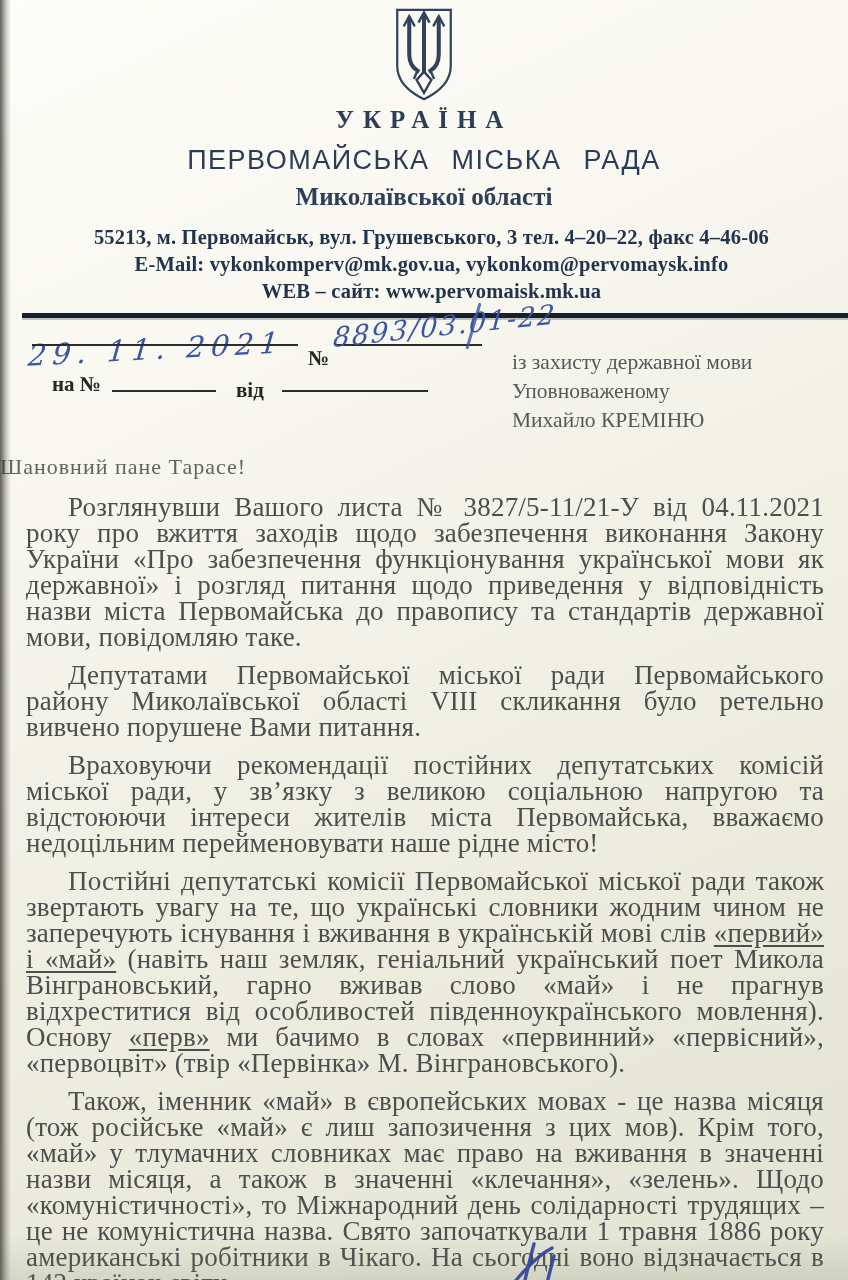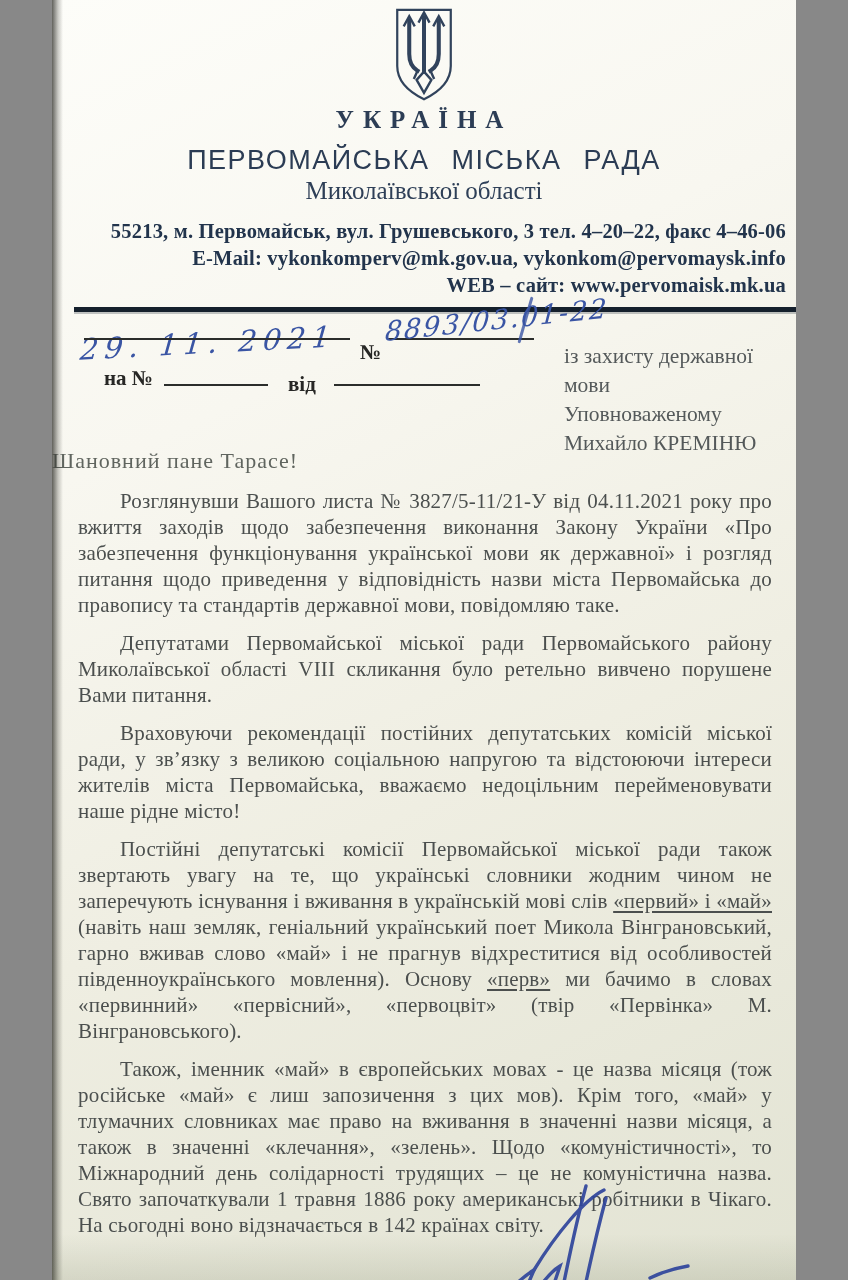--- a/index.html
+++ b/index.html
@@ -1,18 +1,18 @@
 <!DOCTYPE html>
 <html><head>
 <meta charset="utf-8">
 <style>
   html,body{margin:0;padding:0;background:#888;}
   .paper{
     position:relative;
-    width:744px;height:1280px;
+    width:848px;height:1280px;
     margin:0 auto;
     overflow:hidden;
     background:linear-gradient(155deg,#fdfdf9 0%,#f8f7f0 30%,#efeee2 60%,#e2e3d3 100%);
     font-family:"Liberation Serif", serif;
     color:#4b4f4e;
   }
   .scan-edge{
     position:absolute;left:0;top:0;bottom:0;width:11px;
     background:linear-gradient(to right,rgba(46,46,40,.75),rgba(46,46,40,.25) 55%,rgba(46,46,40,0));
     pointer-events:none;
@@ -30,26 +30,26 @@
     color:#2c3d55;
   }
   .org-name{
     margin-top:11px;
     font-family:"Liberation Sans", sans-serif;
     font-size:27px;font-weight:normal;
     letter-spacing:1.5px;word-spacing:13px;
     color:#2b3c54;
   }
   .org-region{
-    margin-top:1px;
-    font-size:25px;font-weight:normal;
+    margin-top:7px;
+    font-size:25px;font-weight:bold;
     color:#2e3f57;
   }
   .contact{
-    text-align:right;
+    text-align:center;
     margin:13px 10px 0 25px;
     font-size:20.5px;font-weight:bold;line-height:27px;
     color:#22344c;
     letter-spacing:.2px;
   }
   .rule{
     margin:8px 0 0 22px;height:5px;
     background:#15202c;
     box-shadow:0 2px 0 rgba(21,32,44,.25);
   }
@@ -83,21 +83,21 @@
     font-size:21.5px; line-height:29px; color:#54595a;
   }
   
   .salutation{
     margin-top:16px; text-align:left;
     font-size:22px; color:#60655f; letter-spacing:1px;
   }
   main{ margin:14px 24px 0 26px; }
   main p{
     margin:0 0 12px 0;
-    font-size:21px; line-height:26px;
+    font-size:27px; line-height:26px;
     text-align:justify; text-indent:42px;
     letter-spacing:.2px;
   }
   .ul{ text-decoration:underline; text-underline-offset:3px; }
   .regards{ margin:16px 0 0 28px; font-size:21px; color:#4b4f4e; }
   .sign-row{ position:relative; margin-top:18px; height:70px; }
   .position{ position:absolute; left:28px; top:22px; font-size:21px; color:#4b4f4e; }
   .name{ position:absolute; left:626px; top:20px; font-size:21.5px; color:#44484a; }
   .signature{ position:absolute; left:386px; top:-86px; pointer-events:none; }
 </style>

